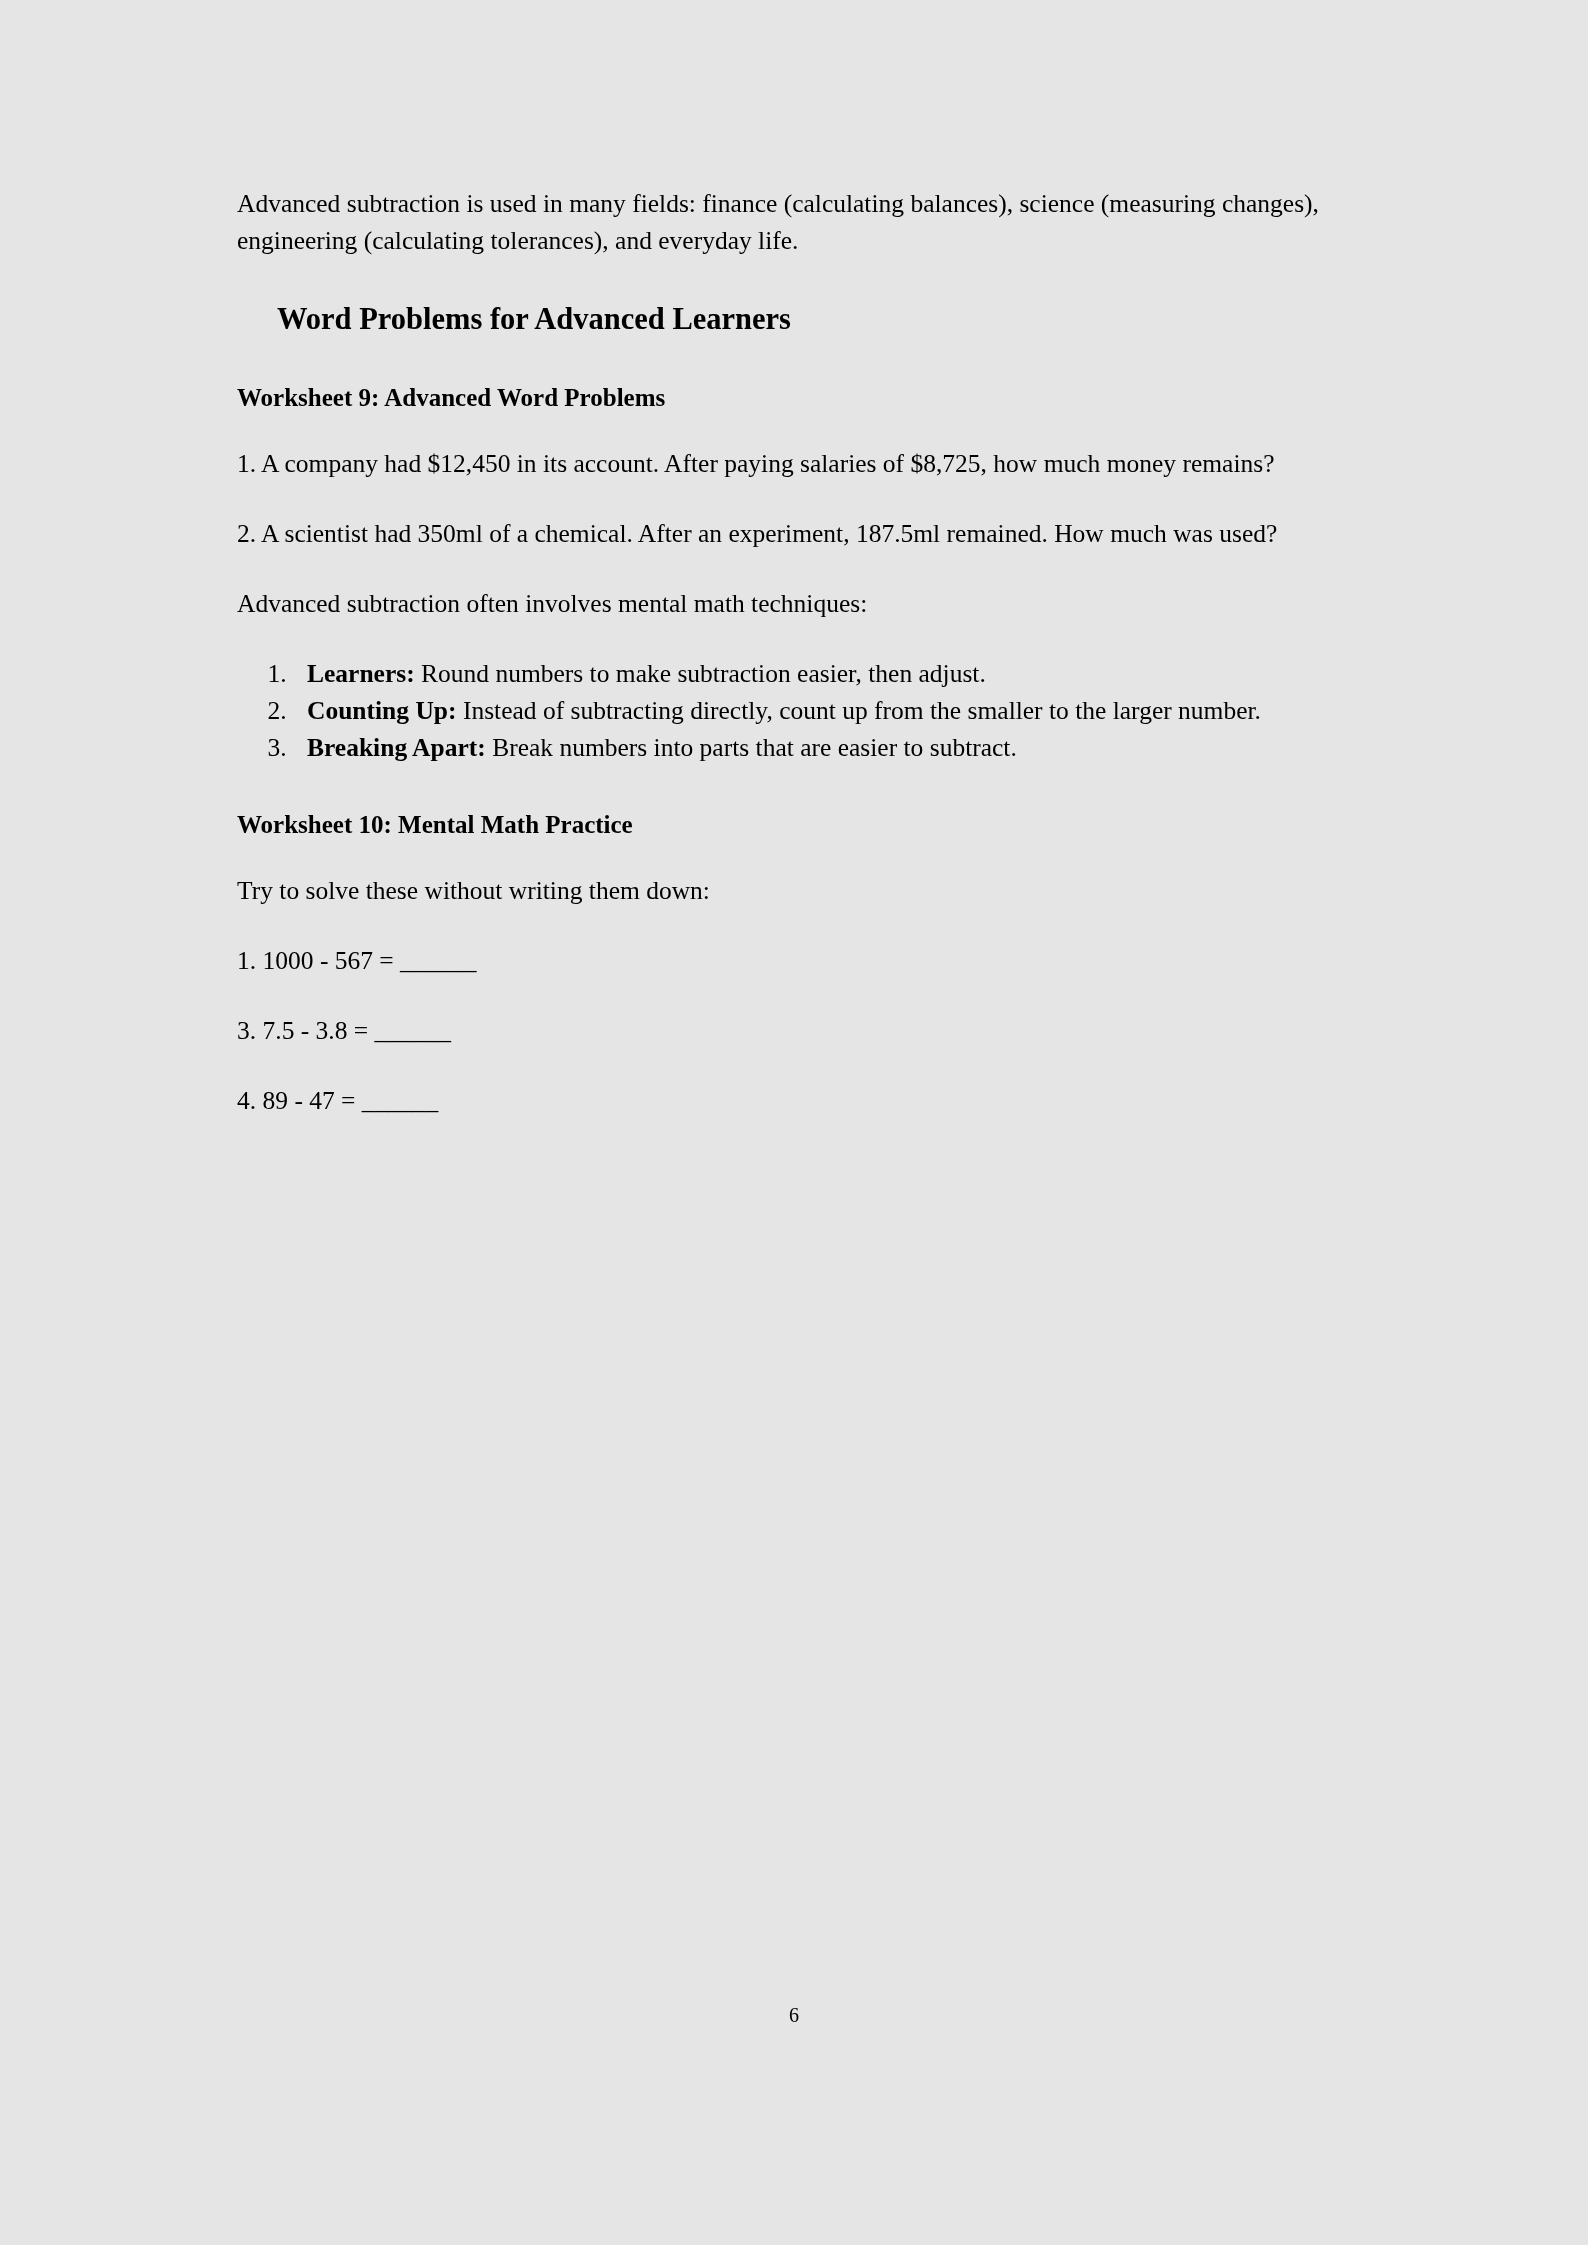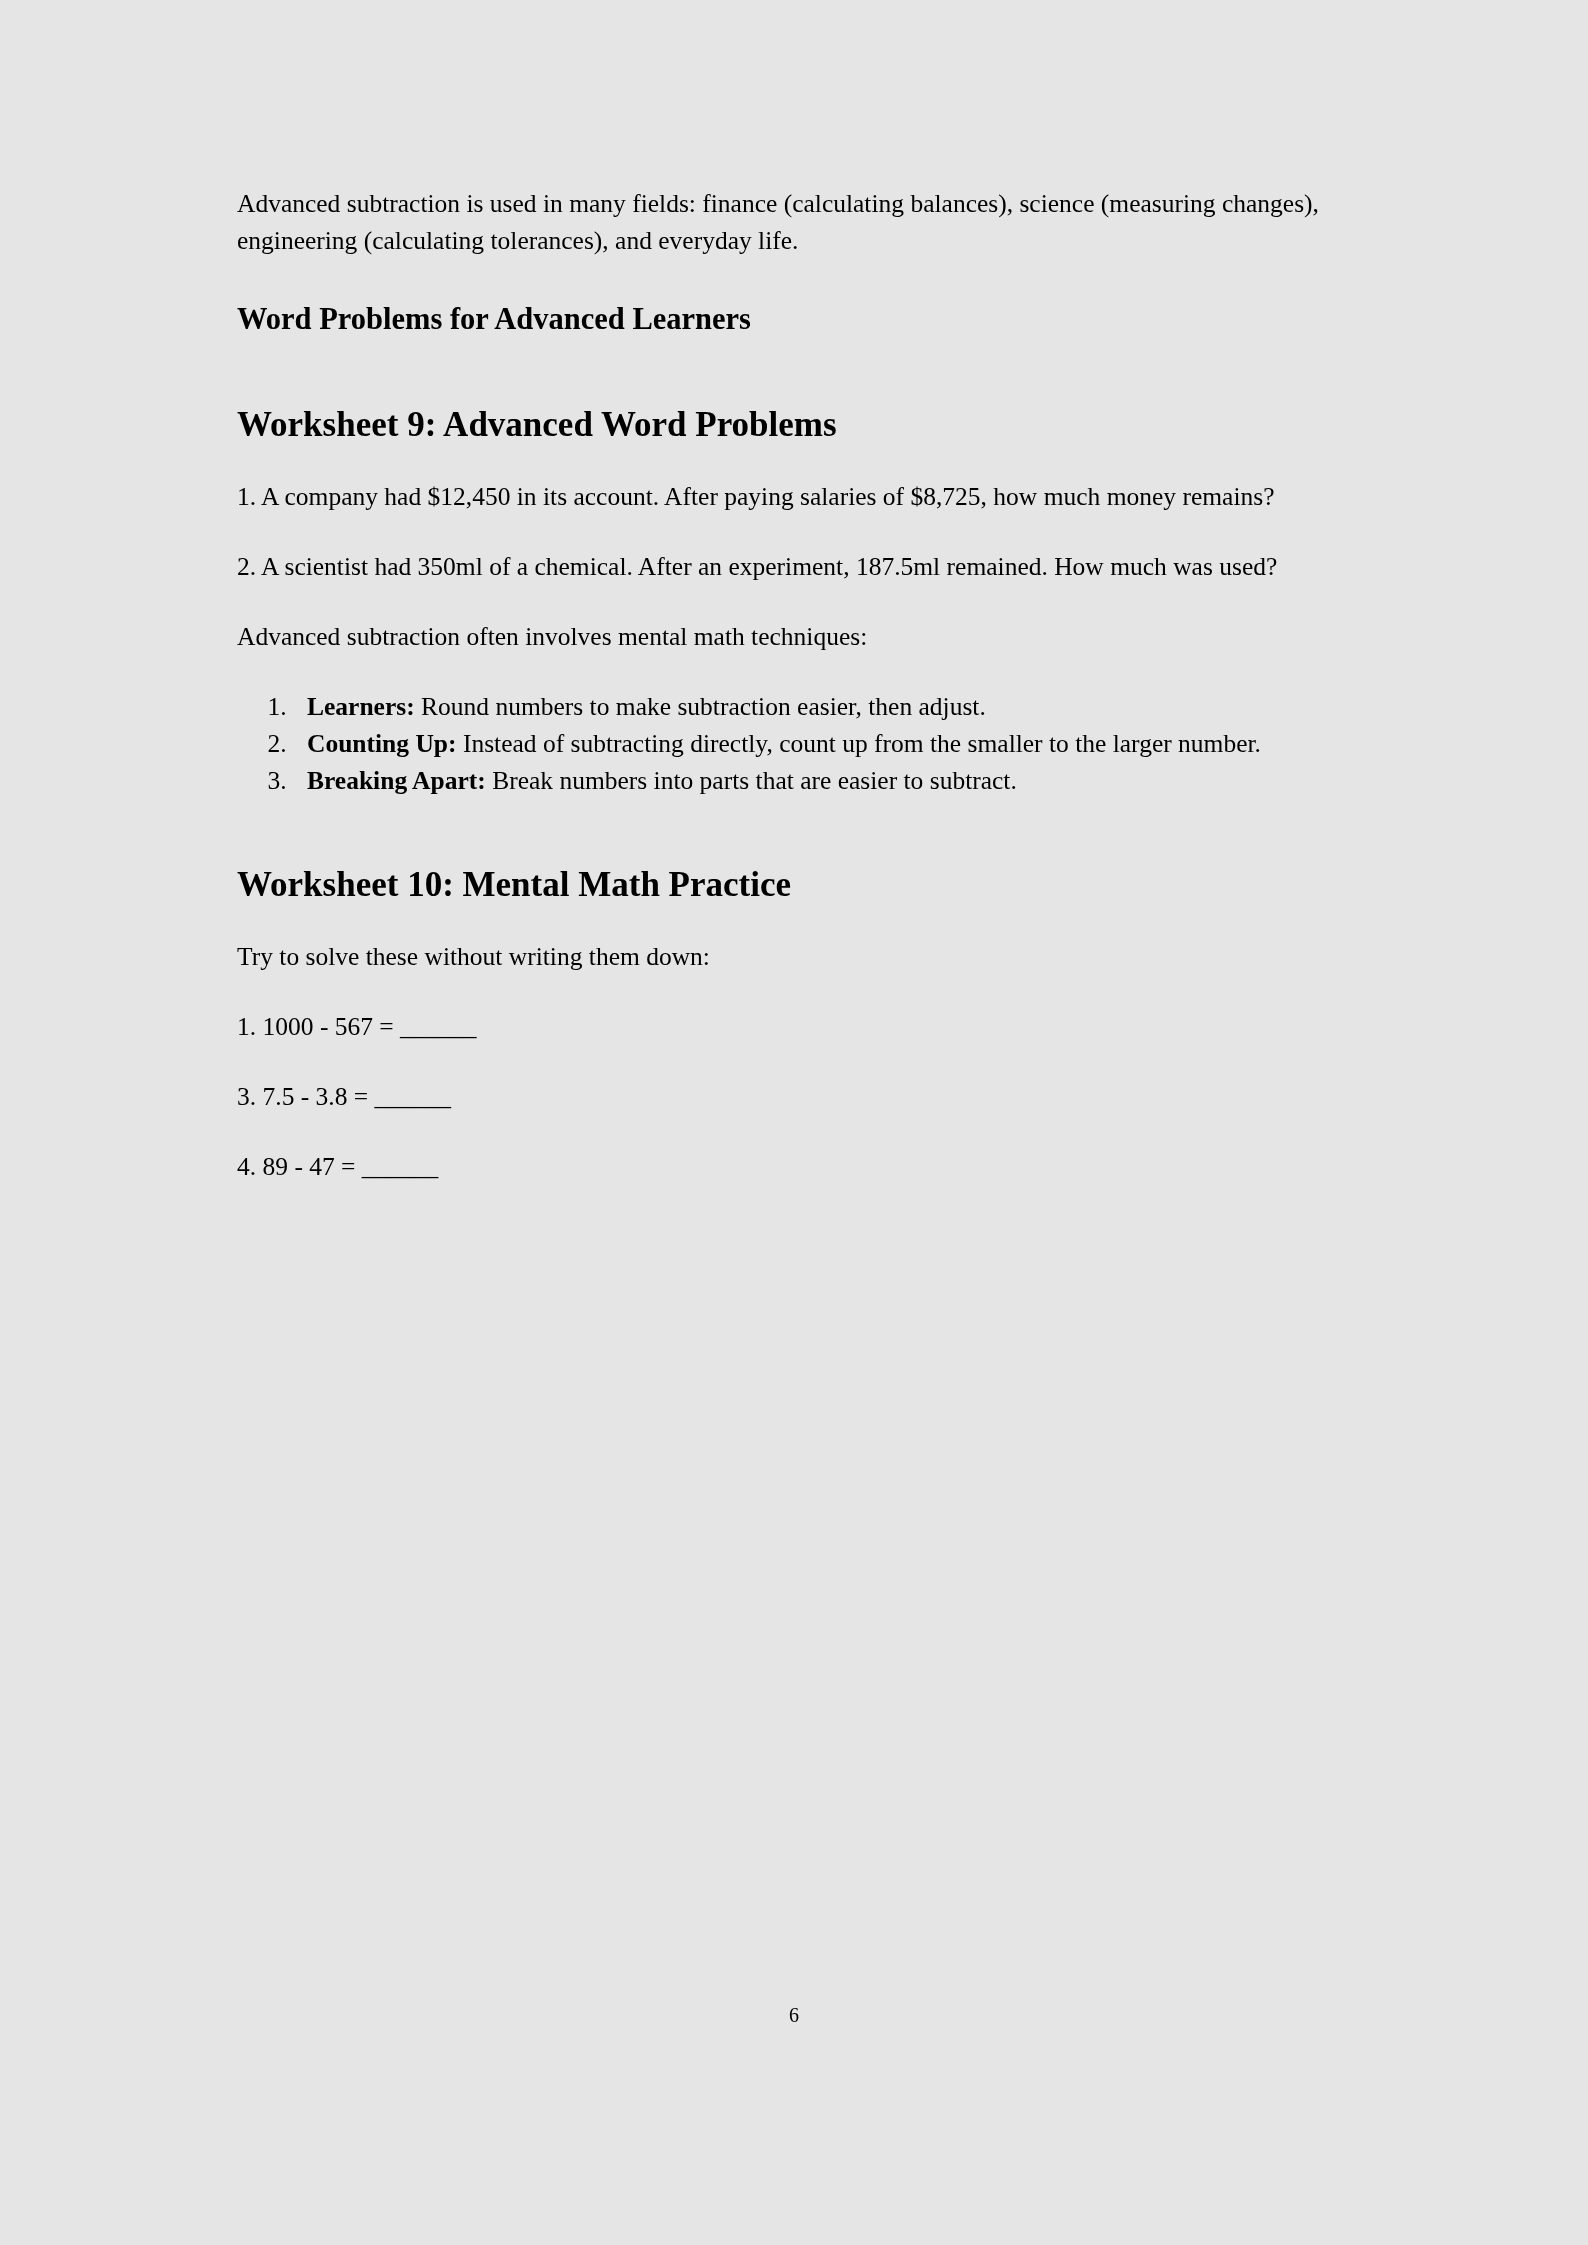--- a/index.html
+++ b/index.html
@@ -39,28 +39,28 @@
 
   h2.section-heading {
     margin: 44px 0 31px 0;
     font-size: 30.5px;
     font-weight: bold;
     line-height: 1.3;
     color: #000000;
   }
 
   h3.sub-heading {
-    margin: 62px 0 32px 0;
-    font-size: 35px;
+    margin: 42px 0 32px 0;
+    font-size: 25px;
     font-weight: bold;
     line-height: 1.3;
     color: #000000;
   }
 
-  h2.section-heading.first { margin-top: 40px; }
+  h2.section-heading.first { margin-top: 40px; margin-left: 40px; }
 
   ol.strategy-list {
     margin: 0 0 33px 0;
     padding-left: 56px;
     font-size: 25.5px;
     line-height: 1.45;
     list-style-position: outside;
   }
   ol.strategy-list li {
     margin: 0;

